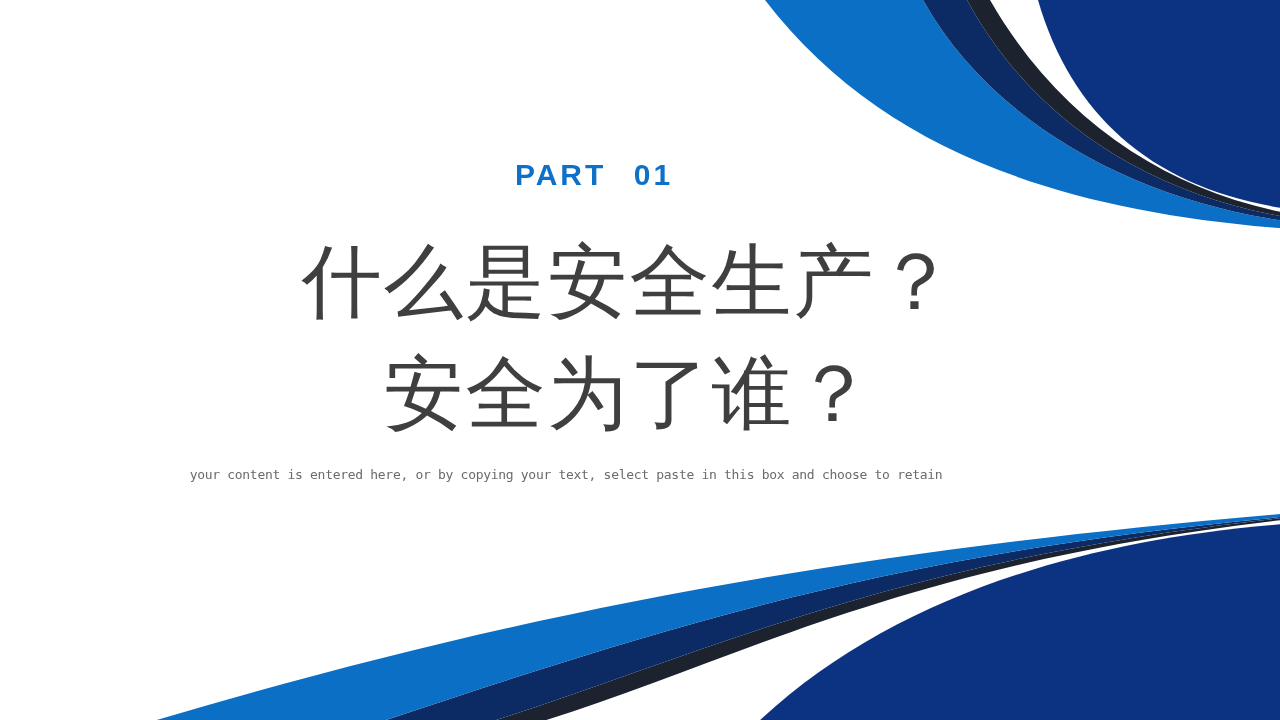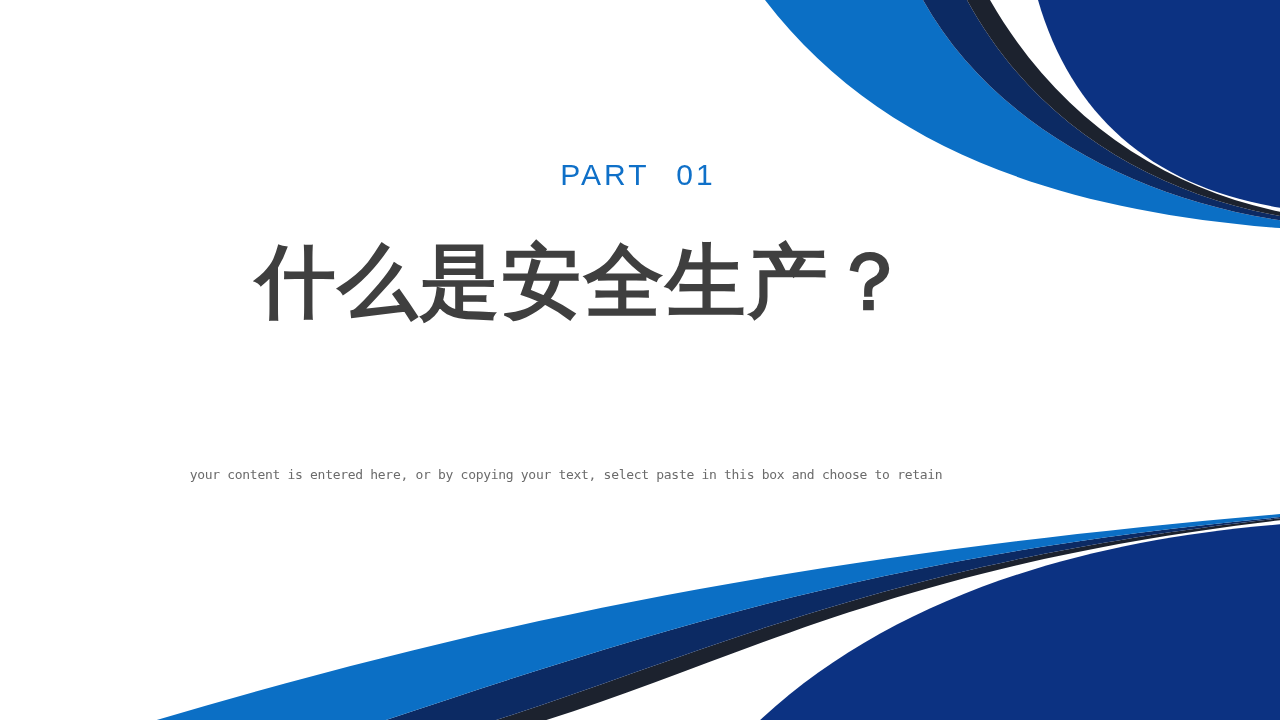--- a/index.html
+++ b/index.html
@@ -25,38 +25,38 @@
     height: 720px;
     display: block;
   }
   .part-label {
     position: absolute;
     top: 158px;
     left: 0;
     width: 1188px;
     text-align: center;
     font-size: 30px;
-    font-weight: 400;
+    font-weight: 700;
     letter-spacing: 3px;
     word-spacing: 16px;
     color: #0f70c8;
-    padding-left: 44px;
   }
   .slide-title {
     position: absolute;
     top: 226px;
     left: 0;
     width: 1167px;
     text-align: center;
     font-size: 80px;
     line-height: 112px;
-    font-weight: 700;
+    font-weight: 400;
     color: #3f3f3f;
     letter-spacing: 2px;
     white-space: nowrap;
+    padding-left: 46px;
   }
   .body-text {
     position: absolute;
     top: 461px;
     left: 0;
     width: 1132px;
     text-align: center;
     font-family: "DejaVu Sans Mono", monospace;
     font-size: 13px;
     line-height: 27px;
@@ -80,19 +80,20 @@
     <path d="M 758,722 C 890,598 1080,540 1284,524 L 1284,722 Z" fill="#0c3282"></path>
     <path d="M 540,722 C 740,660 905,562 1292,519 L 1292,517 C 900,558 720,648 490,722 Z" fill="#1c222e"></path>
     <path d="M 490,722 C 720,648 900,558 1292,517 L 1292,516 C 900,552 680,622 380,722 Z" fill="#0c2a63"></path>
     <path d="M 150,722 C 500,618 820,553 1292,513 L 1292,516 C 900,552 680,622 380,722 Z" fill="#0b6fc5"></path>
   </svg>
 
   <div class="part-label">PART 01</div>
 
   <div class="slide-title">
     <div>什么是安全生产？</div>
+    <div>安全为了谁？</div>
   </div>
 
   <div class="body-text">
     <div>your content is entered here, or by copying your text, select paste in this box and choose to retain</div>
   </div>
 
 </div>
 
 </body></html>

